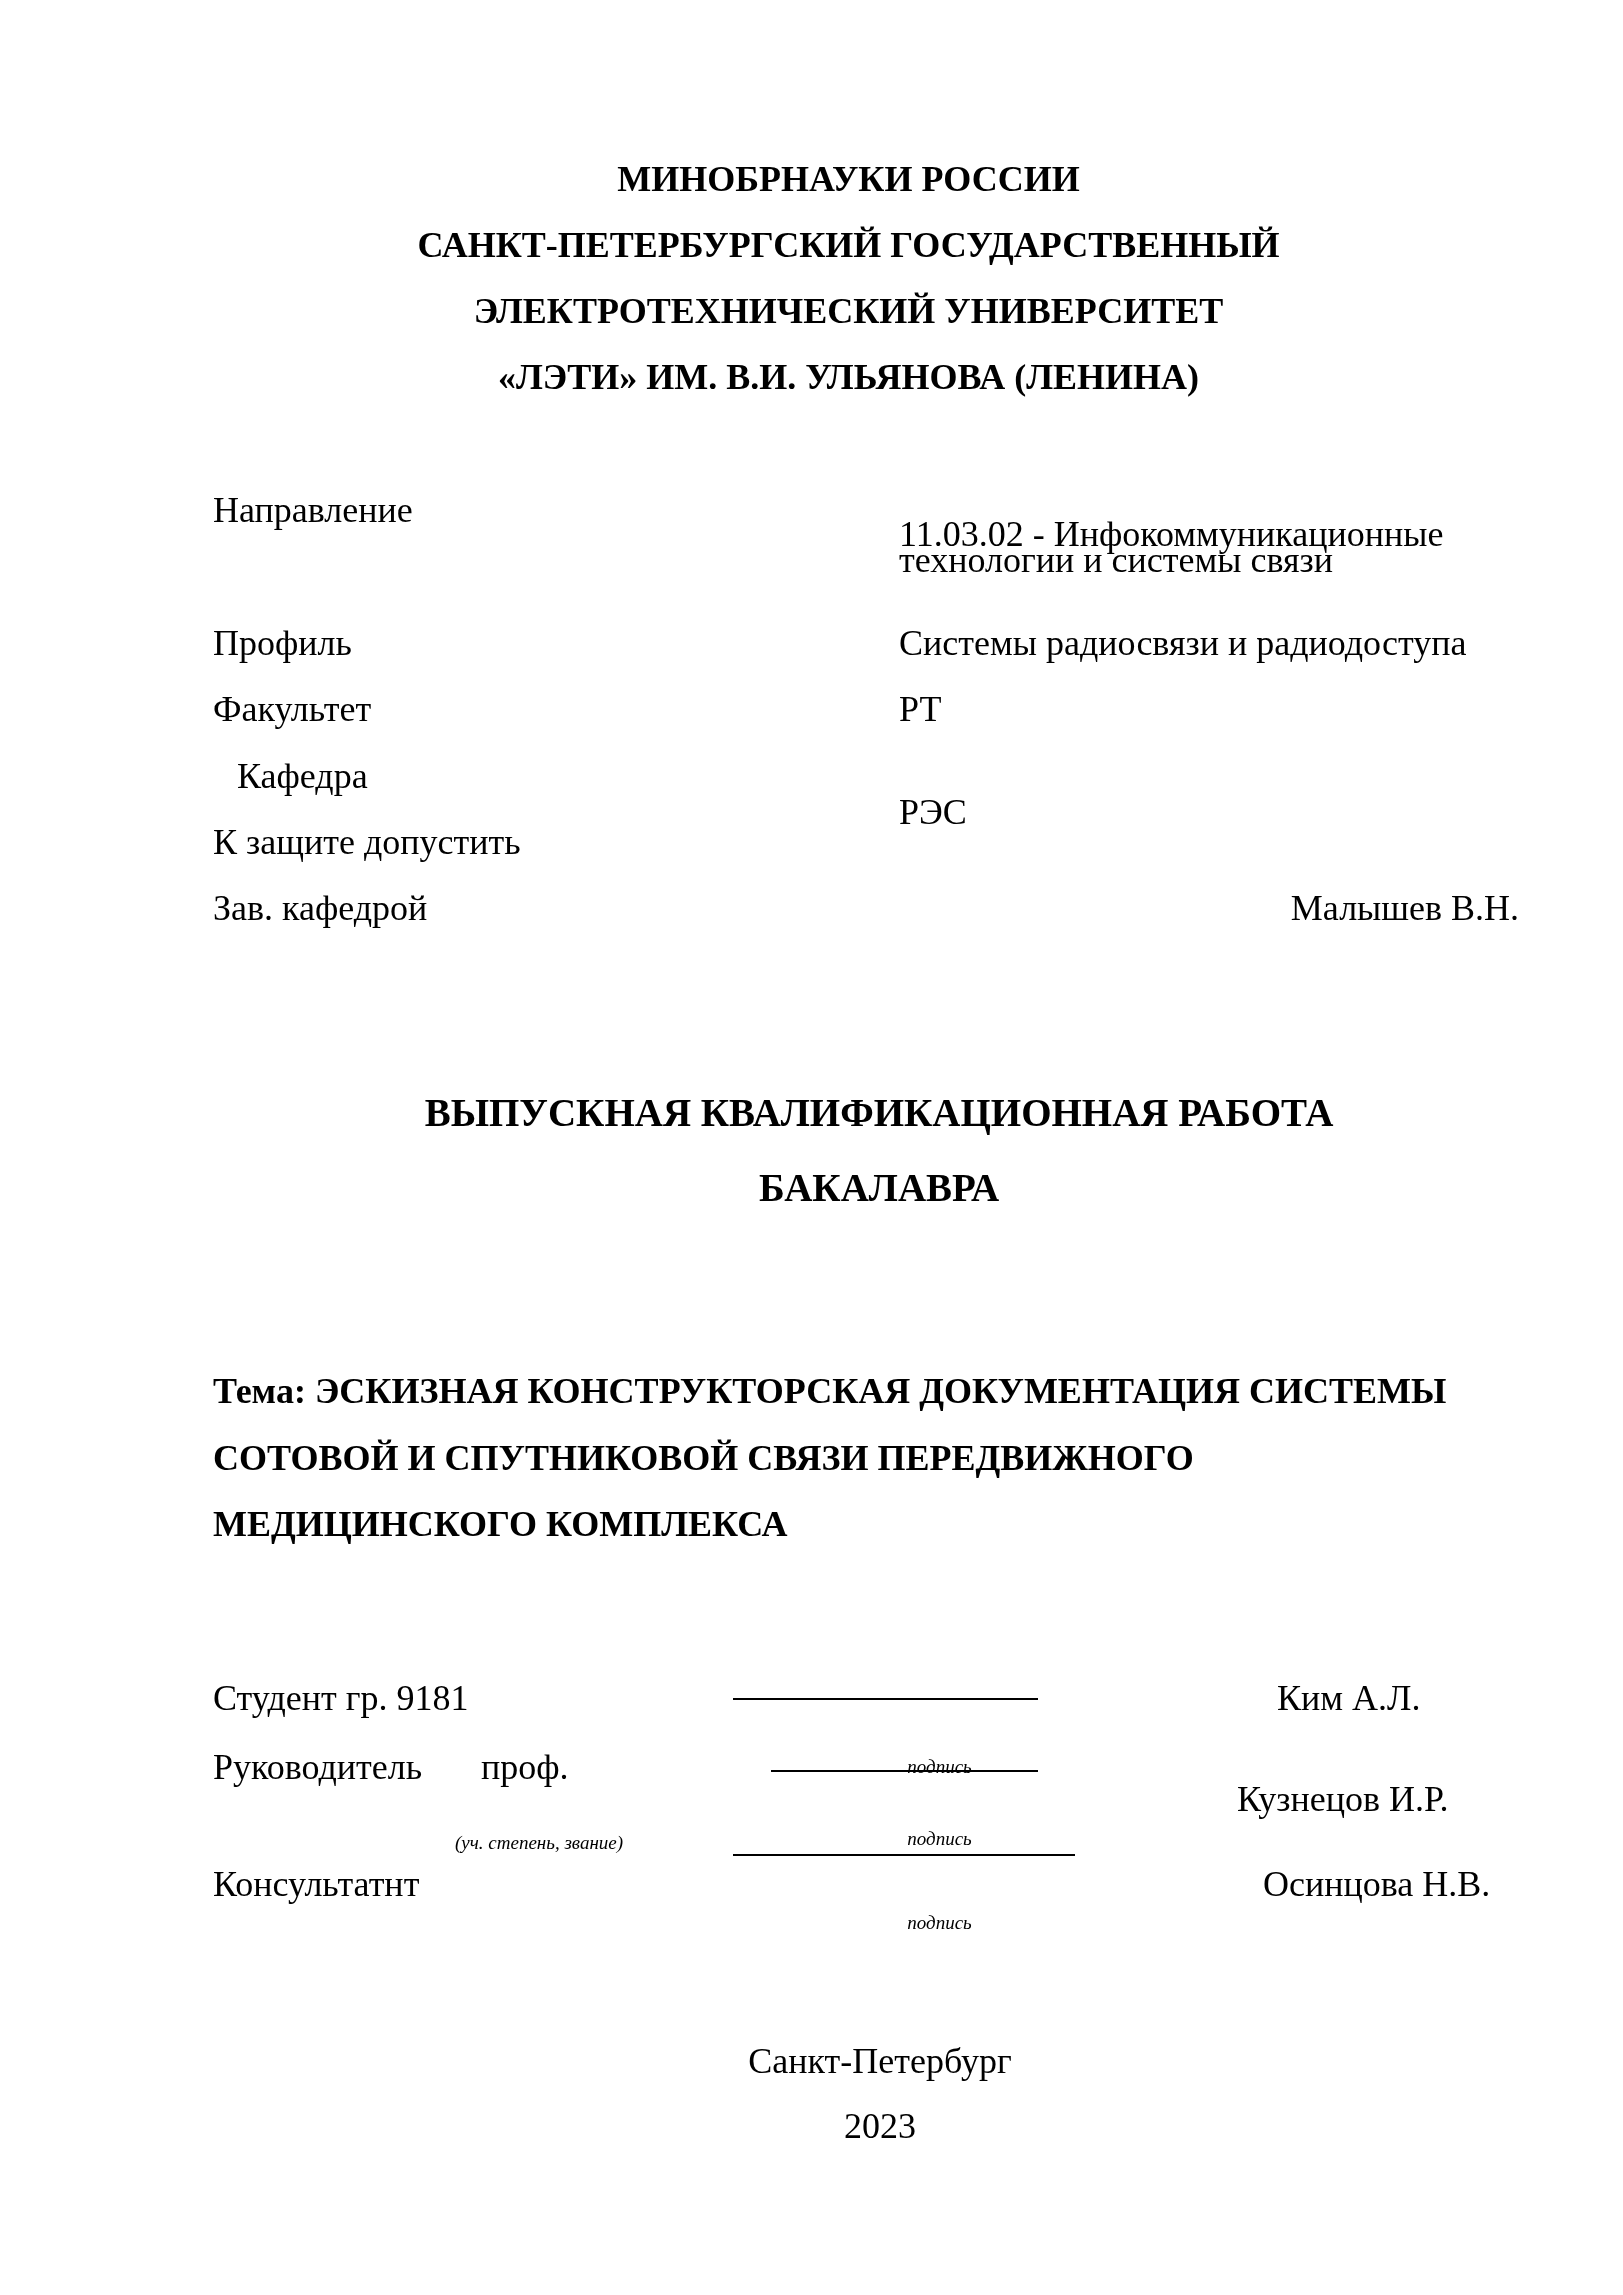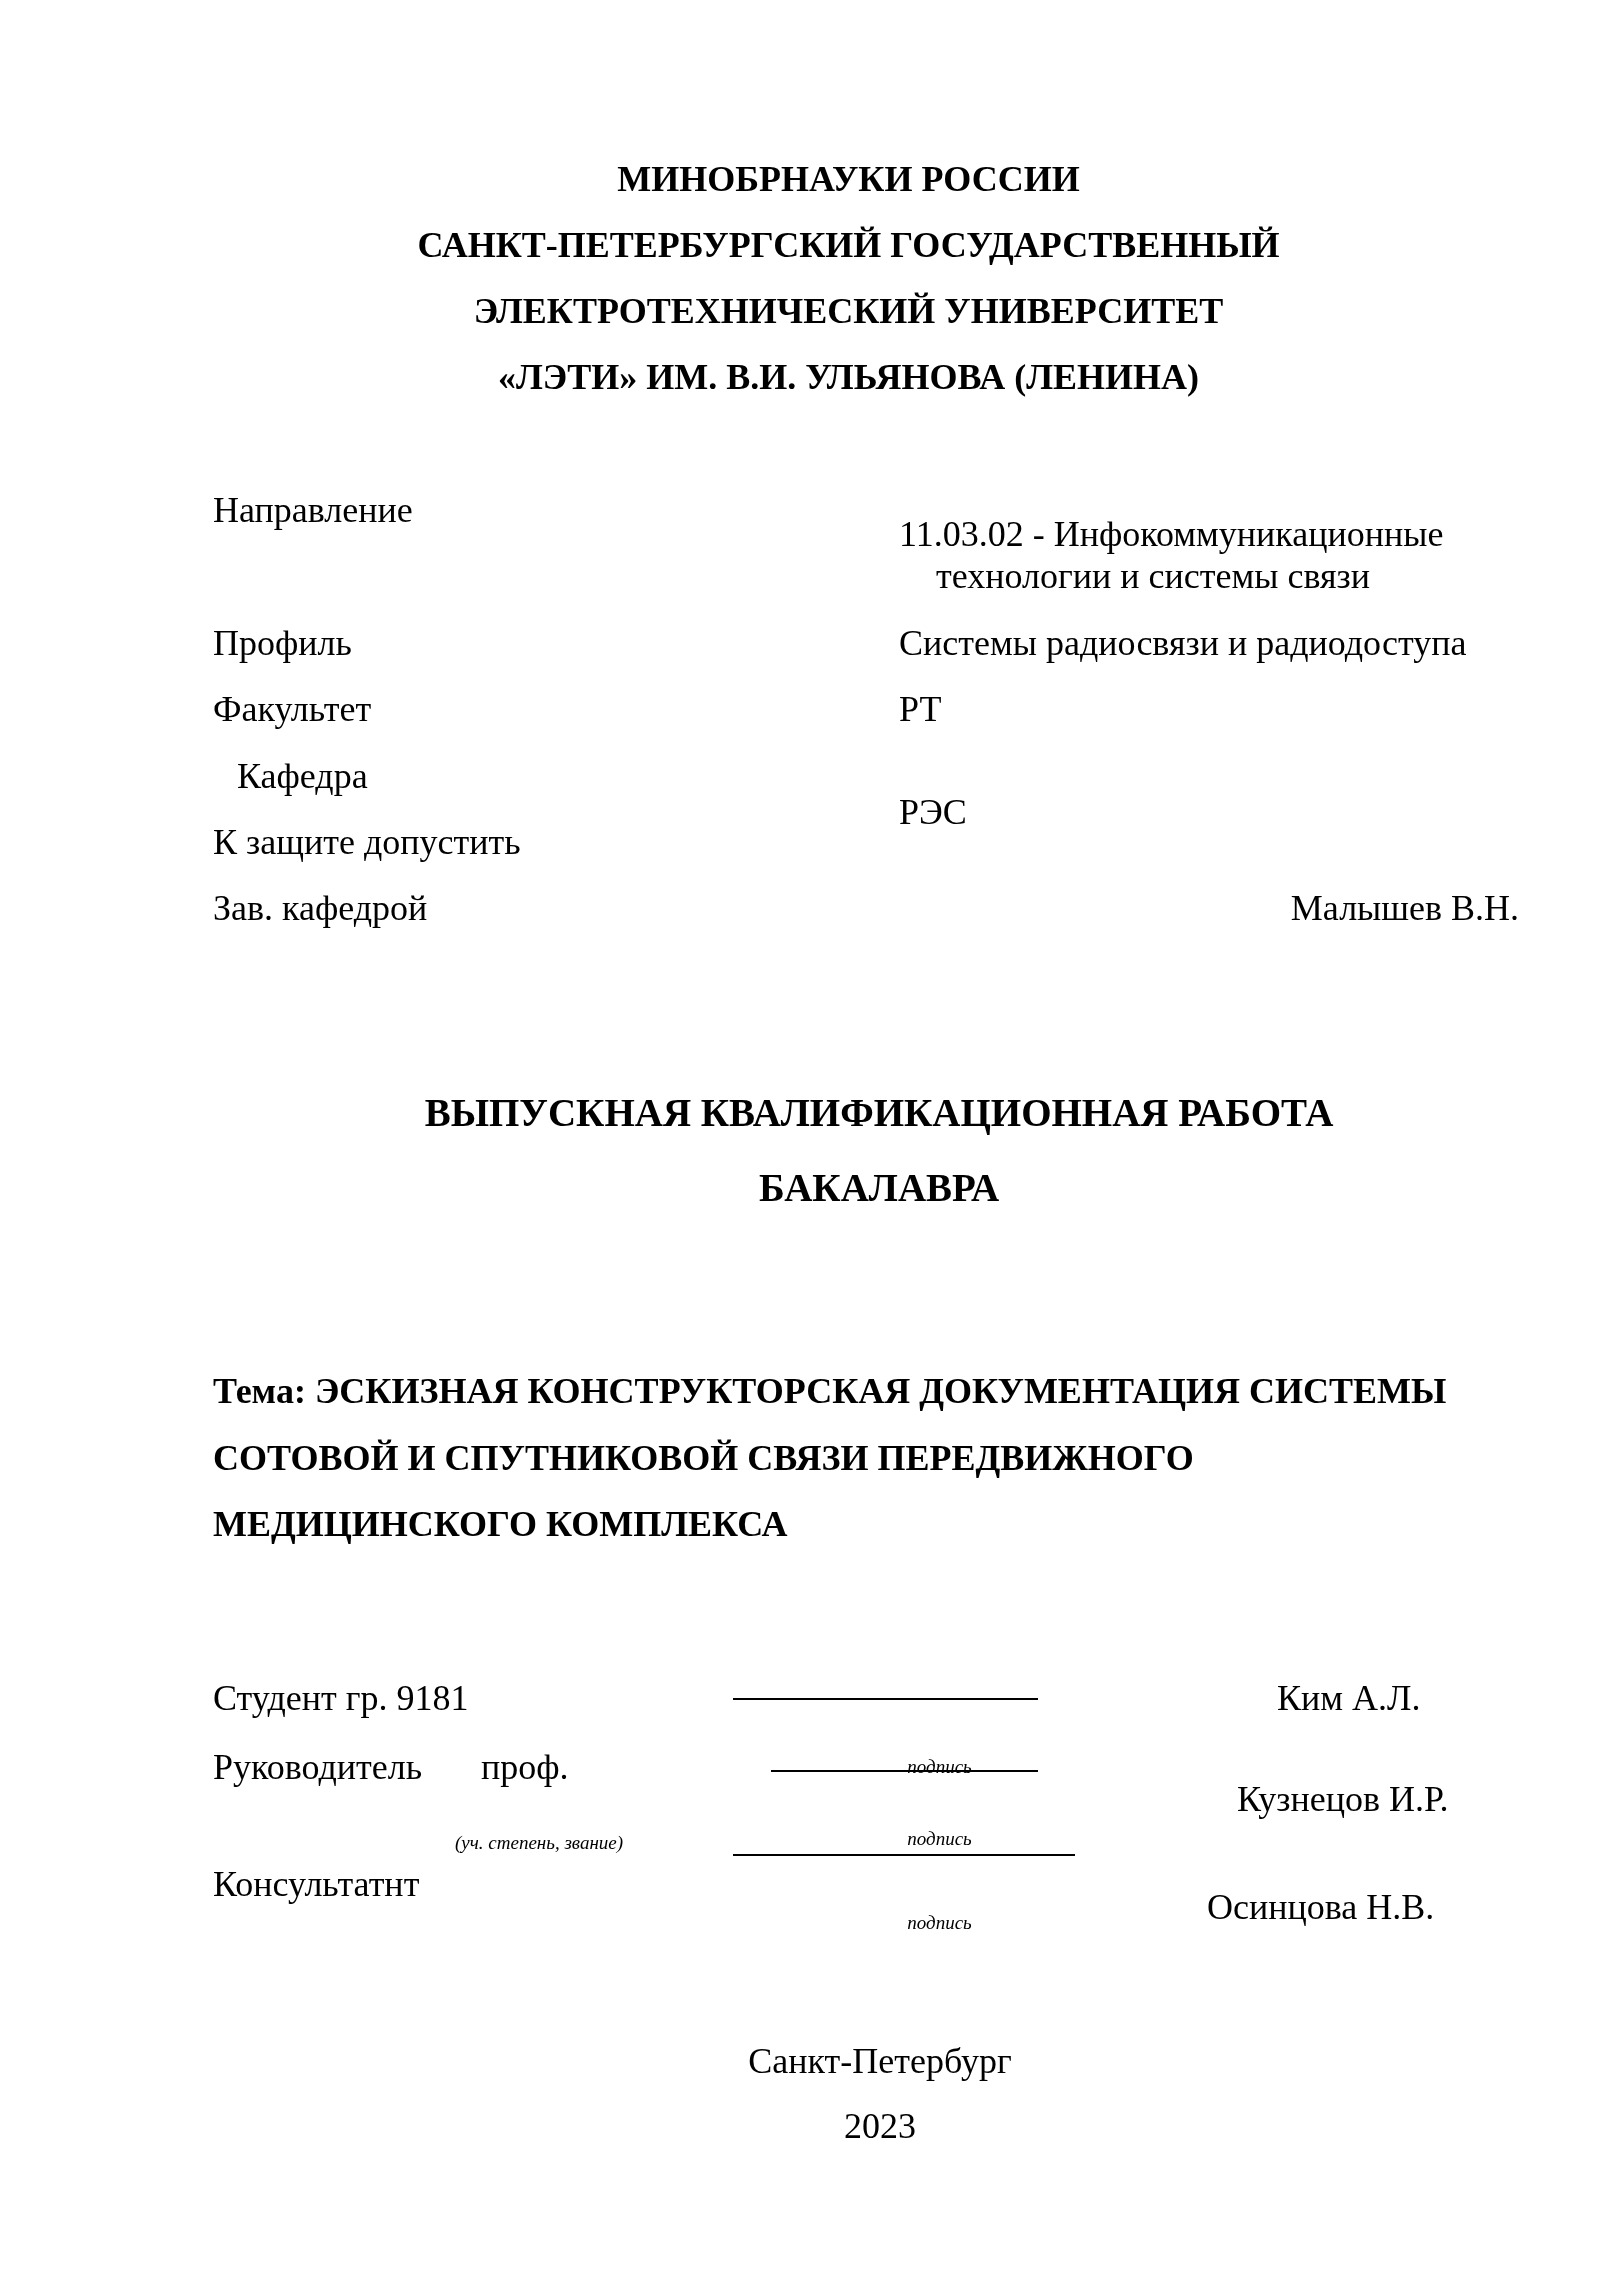--- a/index.html
+++ b/index.html
@@ -17,21 +17,21 @@
 </head>
 <body>
 
 <div class="abs hdr" style="top:161px;">МИНОБРНАУКИ РОССИИ</div>
 <div class="abs hdr" style="top:227px;">САНКТ-ПЕТЕРБУРГСКИЙ ГОСУДАРСТВЕННЫЙ</div>
 <div class="abs hdr" style="top:293px;">ЭЛЕКТРОТЕХНИЧЕСКИЙ УНИВЕРСИТЕТ</div>
 <div class="abs hdr" style="top:359px;">«ЛЭТИ» ИМ. В.И. УЛЬЯНОВА (ЛЕНИНА)</div>
 
 <div class="abs txt" style="left:176px; top:492px;">Направление</div>
 <div class="abs txt" style="left:862px; top:516px;">11.03.02 - Инфокоммуникационные</div>
-<div class="abs txt" style="left:862px; top:558px;margin-left:37px;">технологии и системы связи</div>
+<div class="abs txt" style="left:862px; top:542px;">технологии и системы связи</div>
 
 <div class="abs txt" style="left:176px; top:625px;">Профиль</div>
 <div class="abs txt" style="left:862px; top:625px;">Системы радиосвязи и радиодоступа</div>
 
 <div class="abs txt" style="left:176px; top:691px;">Факультет</div>
 <div class="abs txt" style="left:862px; top:691px;">РТ</div>
 
 <div class="abs txt" style="left:188px; top:758px;margin-left:12px;">Кафедра</div>
 <div class="abs txt" style="left:862px; top:758px;margin-top:36px;">РЭС</div>
 
@@ -58,17 +58,17 @@
 <div class="abs txt" style="left:176px; top:1749px;">Руководитель</div>
 <div class="abs txt" style="left:444px; top:1749px;">проф.</div>
 <div class="abs sub" style="left:418px; top:1788px;">(уч. степень, звание)</div>
 <div class="sigline" style="left:771px; width:267px; top:1770px;"></div>
 <div class="abs sub" style="left:816px; width:173px; text-align:center; top:1784px;">подпись</div>
 <div class="abs txt" style="left:1200px; top:1781px;">Кузнецов И.Р.</div>
 
 <div class="abs txt" style="left:176px; top:1866px;">Консультатнт</div>
 <div class="sigline" style="left:733px; width:342px; top:1854px;"></div>
 <div class="abs sub" style="left:816px; width:173px; text-align:center; top:1868px;">подпись</div>
-<div class="abs txt" style="left:1170px; top:1866px;margin-top:23px;">Осинцова Н.В.</div>
+<div class="abs txt" style="left:1226px; top:1866px;">Осинцова Н.В.</div>
 
 <div class="abs txt center" style="top:2043px;">Санкт-Петербург</div>
 <div class="abs txt center" style="top:2108px;">2023</div>
 
 
 </body></html>

